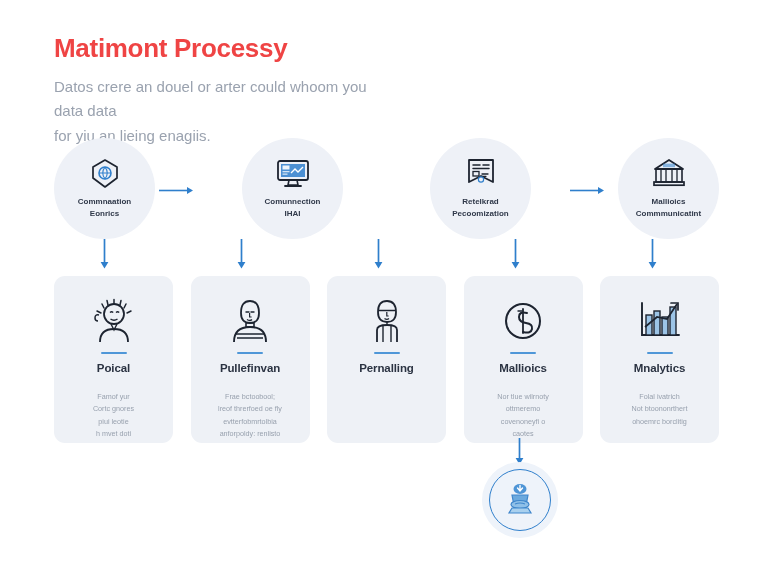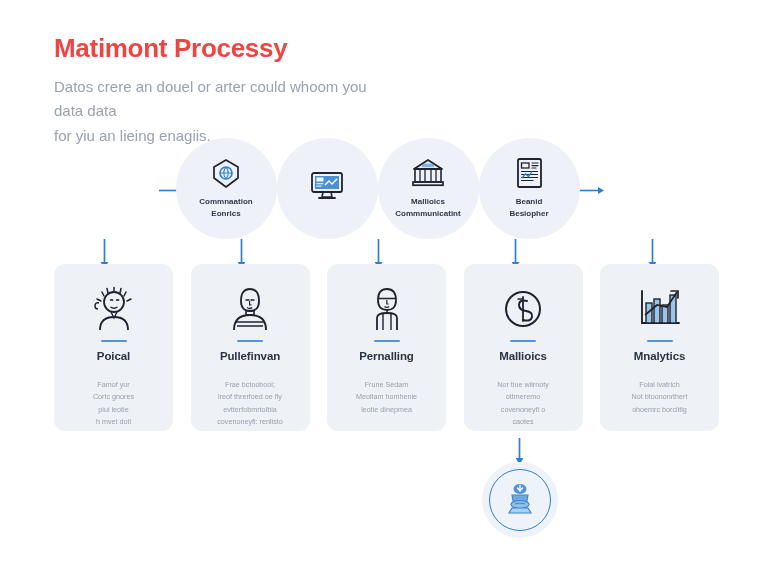--- a/index.html
+++ b/index.html
@@ -30,25 +30,25 @@
     filter: blur(0.35px);
   }
   .subtitle span { display: block; }
 
   
   .stage { position: absolute; inset: 0; }
 
   
   .node-row {
     position: absolute;
-    left: 45px;
+    left: 54px;
     top: 138px;
     width: 665px;
     display: flex;
-    justify-content: center;
+    justify-content: space-between;
     align-items: flex-start;
   }
   .node {
     width: 101px;
     height: 101px;
     border-radius: 50%;
     background: #eef1f7;
     display: flex;
     flex-direction: column;
     align-items: center;
@@ -88,21 +88,21 @@
     top: 239px;
     width: 11px;
     height: 31px;
   }
   .v-arrow svg { display: block; }
 
   
   .card-row {
     position: absolute;
     left: 54px;
-    top: 264px;
+    top: 276px;
     width: 665px;
     display: flex;
     justify-content: space-between;
     align-items: flex-start;
   }
   .card {
     width: 119px;
     height: 167px;
     border-radius: 11px;
     background: #eef1f6;
@@ -235,54 +235,58 @@
           <rect x="3" y="3" width="30" height="19" rx="2" fill="none" stroke="#1d2430" stroke-width="1.8"></rect>
           <rect x="6" y="6" width="24" height="13" fill="#2f7fcc" opacity="0.85"></rect>
           <rect x="7.5" y="7.5" width="7" height="4" fill="#ffffff" opacity="0.9"></rect>
           <rect x="7.5" y="13" width="7" height="1.3" fill="#ffffff" opacity="0.75"></rect>
           <rect x="7.5" y="15.5" width="5" height="1.3" fill="#ffffff" opacity="0.75"></rect>
           <path d="M16 15 l4-4 3 3 5-5" stroke="#ffffff" stroke-width="1.4" fill="none"></path>
           <path d="M14 22 h8 l1 5 h-10 z" fill="none" stroke="#1d2430" stroke-width="1.6"></path>
           <path d="M10 28 H26" stroke="#1d2430" stroke-width="1.8" stroke-linecap="round"></path>
         </svg>
       </span>
-    </div>
-
+      <span class="node-label">
+        <span>Comunnection</span>
+        <span>IHAI</span>
+      </span>
+    </div>
+
+    <div class="node">
+      <span class="node-icon">
+        <svg width="32" height="31" viewBox="0 0 32 31">
+          <path d="M4 2 H28 V24 L16 18 L4 24 Z" fill="none" stroke="#1d2430" stroke-width="1.8" stroke-linejoin="round"></path>
+          <path d="M8 7 H15 M18 7 H24 M8 10.5 H24" stroke="#1d2430" stroke-width="1.5" stroke-linecap="round"></path>
+          <rect x="8" y="13.5" width="6" height="4.5" fill="none" stroke="#1d2430" stroke-width="1.3"></rect>
+          <path d="M17 16 h6 M17 18.3 h4" stroke="#1d2430" stroke-width="1.3" stroke-linecap="round"></path>
+          <circle cx="16" cy="21.5" r="2.6" fill="none" stroke="#2f7fcc" stroke-width="1.2"></circle>
+        </svg>
+      </span>
+      <span class="node-label">
+        <span>Retelkrad</span>
+        <span>Pecoomization</span>
+      </span>
+    </div>
 
     <div class="node">
       <span class="node-icon">
         <svg width="34" height="31" viewBox="0 0 34 31">
           <path d="M17 2 L31 11 H3 Z" fill="none" stroke="#1d2430" stroke-width="1.8" stroke-linejoin="round"></path>
           <rect x="4" y="11" width="26" height="13" fill="none" stroke="#1d2430" stroke-width="1.6"></rect>
           <path d="M9 11 V24 M14 11 V24 M20 11 V24 M25 11 V24" stroke="#1d2430" stroke-width="1.3"></path>
           <rect x="2" y="24" width="30" height="3.2" fill="none" stroke="#1d2430" stroke-width="1.7"></rect>
           <rect x="11" y="5.6" width="12" height="3.6" fill="#2f7fcc" opacity="0.55"></rect>
         </svg>
       </span>
       <span class="node-label">
         <span>Mallioics</span>
         <span>Commmunicatint</span>
       </span>
     </div>
 
-    <div class="node">
-      <span class="node-icon">
-        <svg width="29" height="32" viewBox="0 0 29 32">
-          <rect x="3" y="2" width="23" height="28" rx="1.6" fill="none" stroke="#1d2430" stroke-width="1.8"></rect>
-          <rect x="6.5" y="6" width="7.5" height="5" fill="none" stroke="#1d2430" stroke-width="1.3"></rect>
-          <path d="M17 6 h6 M17 8.6 h6 M17 11 h4" stroke="#1d2430" stroke-width="1.2" stroke-linecap="round"></path>
-          <path d="M6.5 14.5 H22.5 M6.5 17.5 H22.5 M6.5 20.5 H22.5 M6.5 23.5 H18" stroke="#1d2430" stroke-width="1.2" stroke-linecap="round"></path>
-          <path d="M7 21 l3.5-4 3 2.5 3.5-5" stroke="#2f7fcc" stroke-width="1.3" fill="none"></path>
-        </svg>
-      </span>
-      <span class="node-label">
-        <span>Beanid</span>
-        <span>Besiopher</span>
-      </span>
-    </div>
 
   </div>
 
   <div class="v-arrow" style="left:99px">
     <svg width="11" height="31" viewBox="0 0 11 31">
         <path d="M5.5 0 V24" stroke="#2f7fcc" stroke-width="1.7" fill="none"></path>
         <path d="M1.6 23 L5.5 29.5 L9.4 23 Z" fill="#2f7fcc"></path>
       </svg>
   </div>
   <div class="v-arrow" style="left:236px">
@@ -345,43 +349,38 @@
           <path d="M6 44 q0 -15 16 -15 q16 0 16 15" fill="none" stroke="#1d2430" stroke-width="1.9"></path>
           <path d="M8 36 H36 M9 40 H35" stroke="#1d2430" stroke-width="1.3"></path>
         </svg>
       </span>
       <span class="card-divider"></span>
       <span class="card-title">Pullefinvan</span>
       <span class="card-body">
         <span>Frae bctoobool;</span>
         <span>lreof threrfoed oe fly</span>
         <span>evtterfobmrtolbia</span>
-        <span>covenoneyfi: renlisto</span>
+        <span>anforpoldy: renlisto</span>
       </span>
     </div>
 
     <div class="card">
       <span class="card-icon">
         <svg width="44" height="46" viewBox="0 0 44 46">
           <path d="M13 14 q0 -11 9 -11 q9 0 9 11 q0 10 -9 10 q-9 0 -9 -10" fill="none" stroke="#1d2430" stroke-width="1.8"></path>
           <path d="M14 12.5 H30" stroke="#1d2430" stroke-width="1.5"></path>
           <path d="M21.8 14 v4 h1.8" stroke="#1d2430" stroke-width="1.2" fill="none"></path>
           <path d="M19.5 20.5 q2.5 1.8 4.5 0" stroke="#1d2430" stroke-width="1.3" fill="none"></path>
           <path d="M22 24 v4" stroke="#1d2430" stroke-width="1.4"></path>
           <path d="M12 44 V32 q0 -5 10 -5 q10 0 10 5 V44" fill="none" stroke="#1d2430" stroke-width="1.8"></path>
           <path d="M18 28 V44 M26 28 V44" stroke="#1d2430" stroke-width="1.4"></path>
         </svg>
       </span>
       <span class="card-divider"></span>
       <span class="card-title">Pernalling</span>
-      <span class="card-body">
-        <span>Frune Sedam</span>
-        <span>Meoltam homhenle</span>
-        <span>leotie dinepmea</span>
-      </span>
     </div>
 
     <div class="card">
       <span class="card-icon">
         <svg width="44" height="46" viewBox="0 0 44 46">
           <circle cx="22" cy="23" r="17" fill="none" stroke="#1d2430" stroke-width="2"></circle>
           <path d="M26 15 q-8 -2 -8 4 q0 5 7 6 q7 1 6 6 q-1 5 -9 3" fill="none" stroke="#1d2430" stroke-width="2" stroke-linecap="round"></path>
           <path d="M22 11 V35" stroke="#1d2430" stroke-width="1.8" stroke-linecap="round"></path>
           <path d="M17 13 h4" stroke="#1d2430" stroke-width="1.4" stroke-linecap="round"></path>
         </svg>

